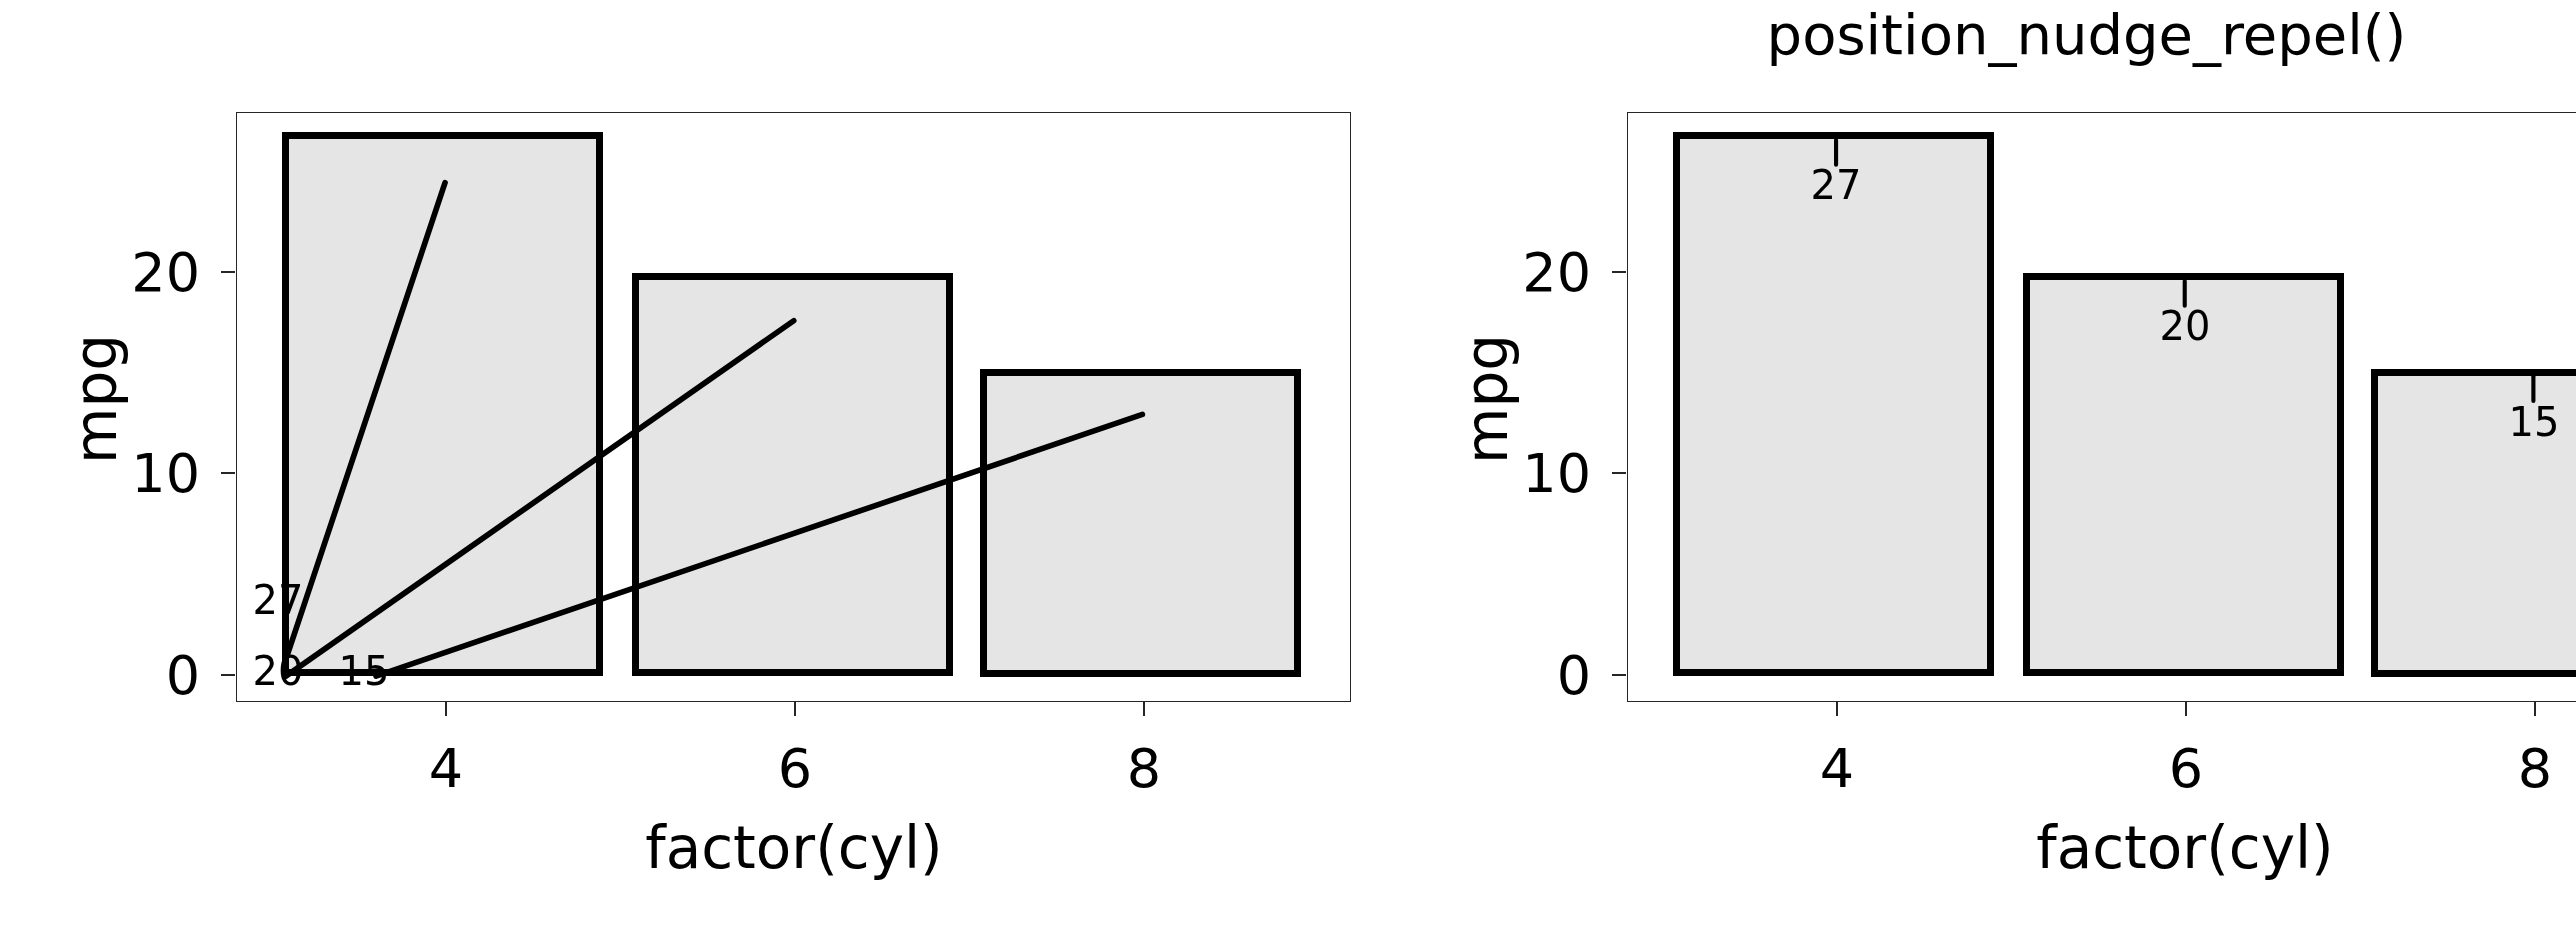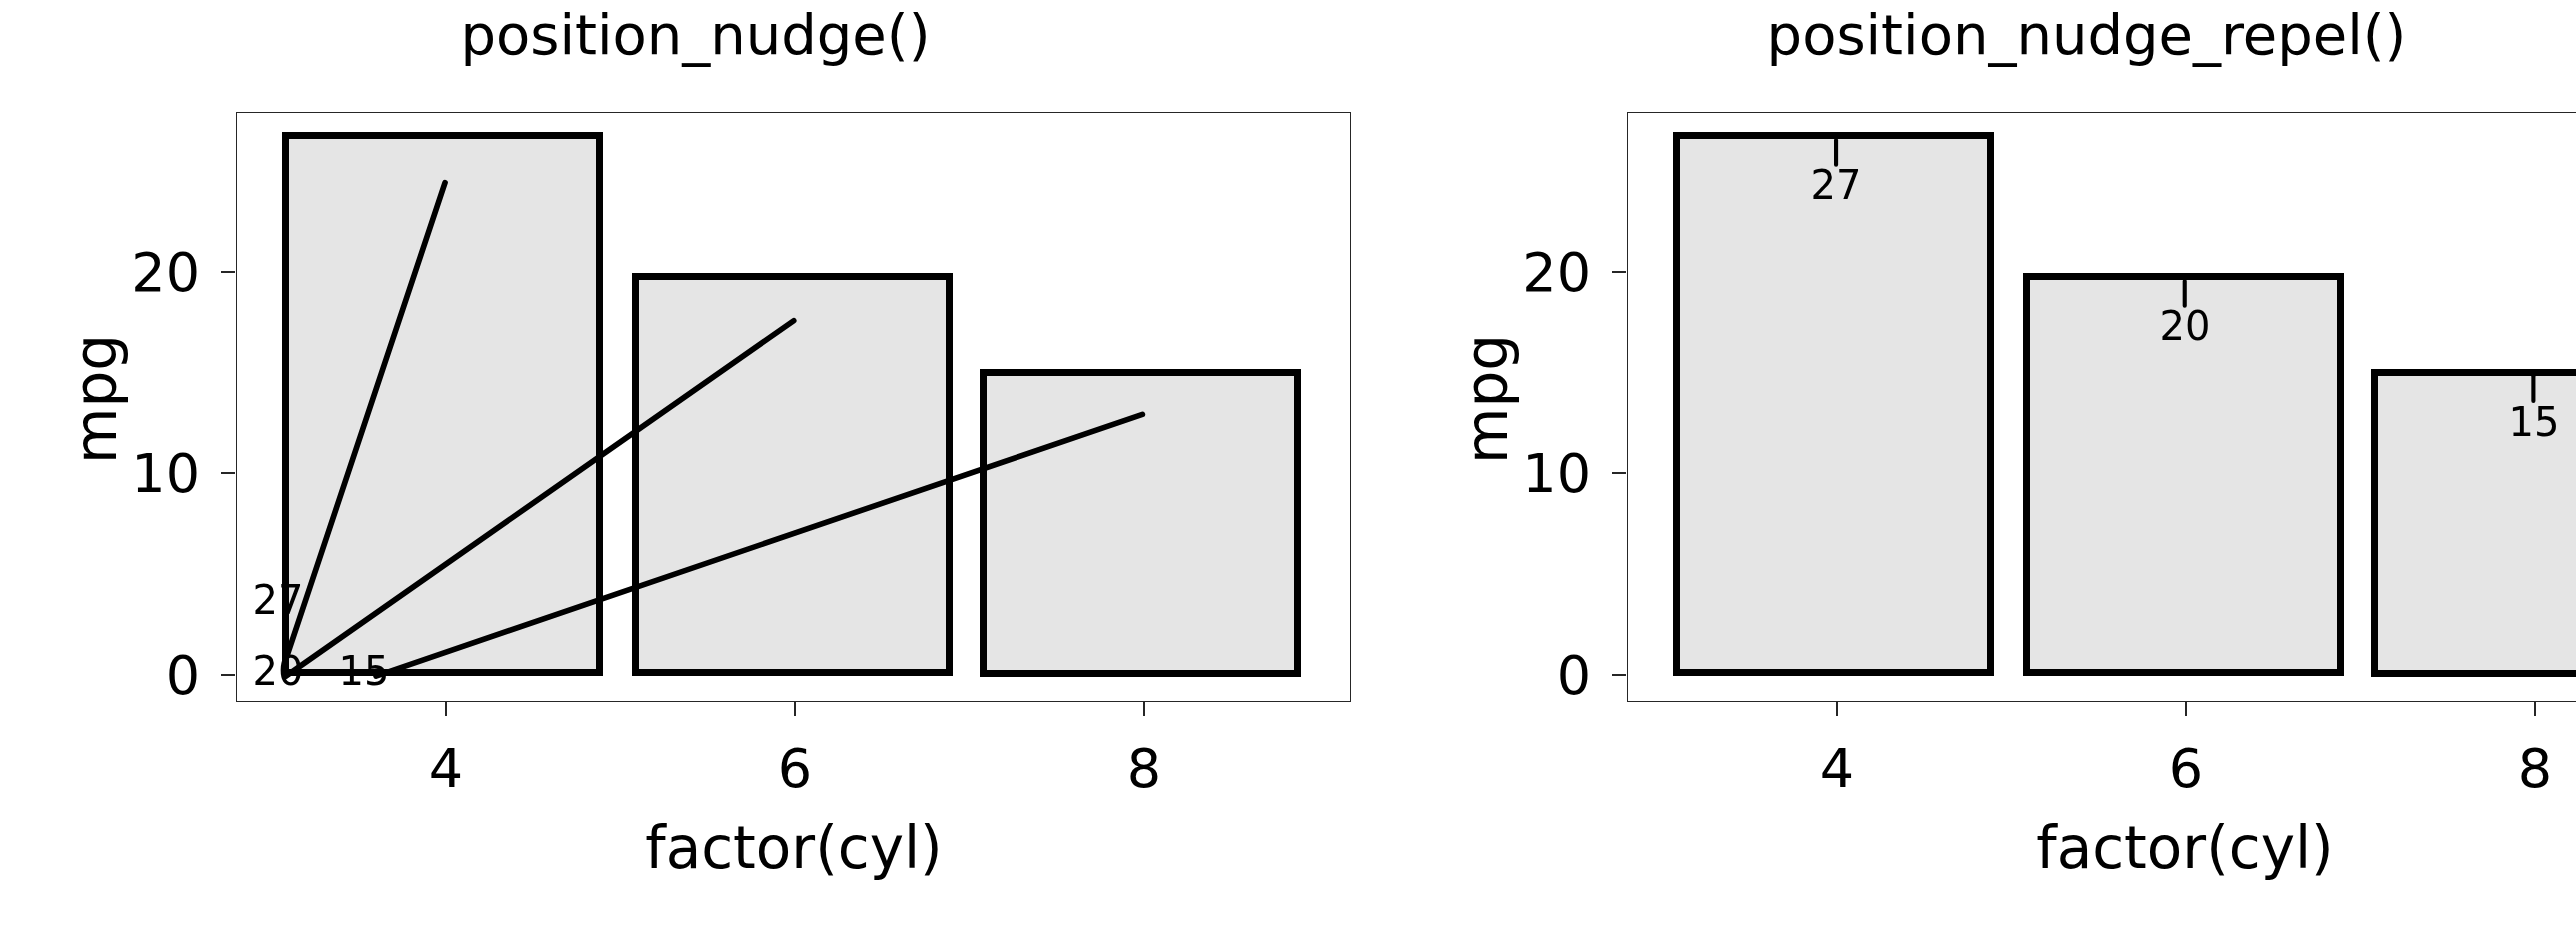--- a/index.html
+++ b/index.html
@@ -42,21 +42,20 @@
   }
   svg.seg-layer{position:absolute;left:0;top:0;overflow:visible;pointer-events:none;}
 </style>
 </head>
 <body>
 
 <div id="root">
 
   <div class="panel-wrap" style="left:0px;width:1391px;">
 
-    <div class="plot-title">position_nudge()</div>
 
     <div class="axis-title-y" style="left:62px;top:464px;">mpg</div>
 
     <div class="axis-y-label" style="left:82px;top:675px;width:118px;">0</div>
     <div class="axis-y-label" style="left:82px;top:473px;width:118px;">10</div>
     <div class="axis-y-label" style="left:82px;top:272px;width:118px;">20</div>
 
     <div class="tick-y" style="left:221px;top:674px;"></div>
     <div class="tick-y" style="left:221px;top:472px;"></div>
     <div class="tick-y" style="left:221px;top:271px;"></div>

